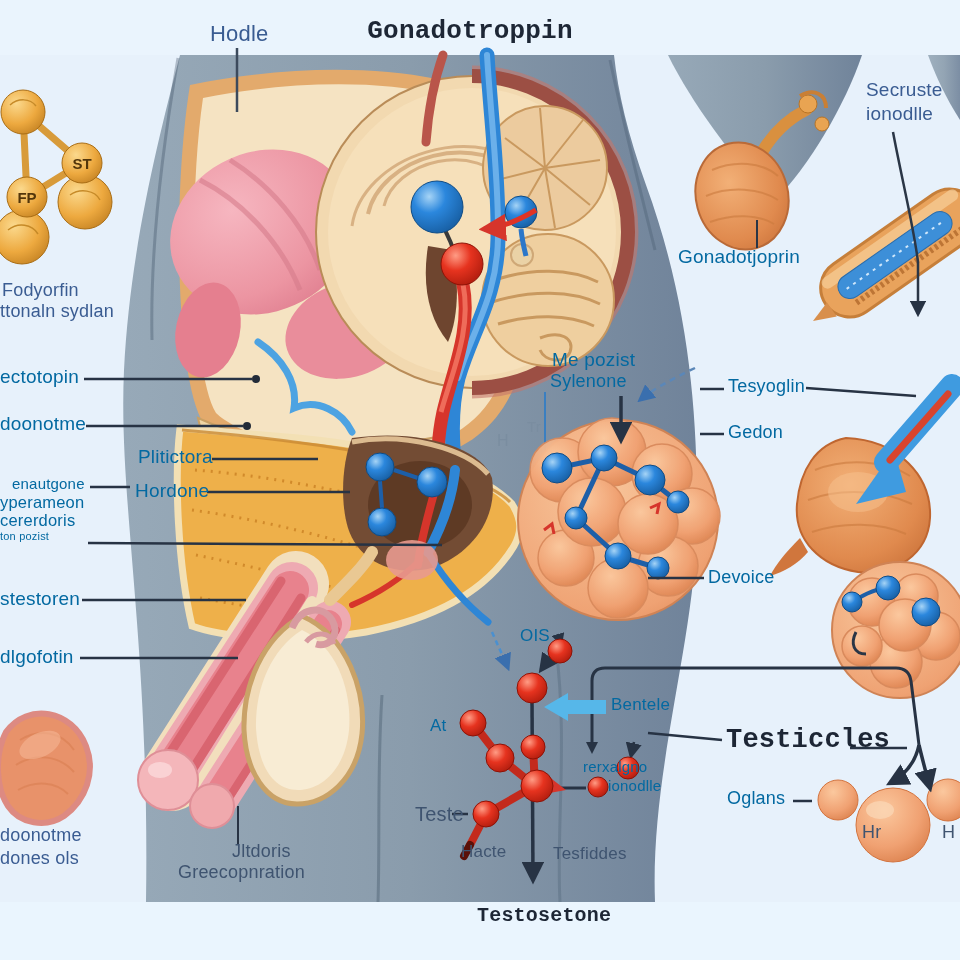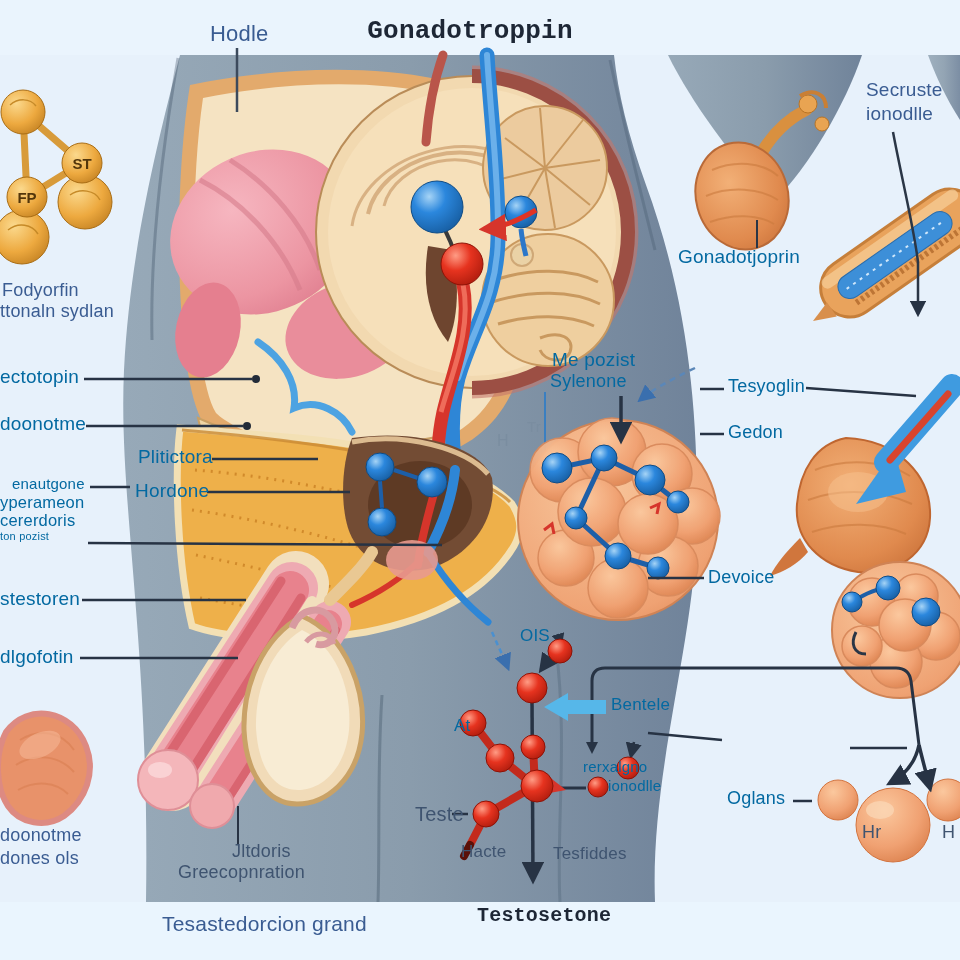--- a/index.html
+++ b/index.html
@@ -366,32 +366,32 @@
 <div class="lbl faint" style="left:497px;top:433px;font-size:16px">H</div>
 
 <div class="lbl" style="left:552px;top:350px;font-size:19px">Me pozist</div>
 <div class="lbl" style="left:550px;top:372px;font-size:18px">Sylenone</div>
 
 <div class="lbl" style="left:728px;top:377px">Tesyoglin</div>
 <div class="lbl" style="left:728px;top:423px">Gedon</div>
 <div class="lbl" style="left:678px;top:247px;font-size:19px">Gonadotjoprin</div>
 <div class="lbl" style="left:708px;top:568px">Devoice</div>
 
+<div class="lbl b" style="left:726px;top:726px;font-size:27px">Testiccles</div>
 <div class="lbl" style="left:727px;top:789px">Oglans</div>
 <div class="lbl gray" style="left:862px;top:823px">Hr</div>
 <div class="lbl gray" style="left:942px;top:823px">H</div>
 
 <div class="lbl" style="left:520px;top:627px;font-size:17px">OIS</div>
-<div class="lbl" style="left:454px;top:717px;font-size:17px">At</div>
+<div class="lbl" style="left:430px;top:717px;font-size:17px">At</div>
 <div class="lbl" style="left:611px;top:696px;font-size:17px">Bentele</div>
 <div class="lbl" style="left:583px;top:759px;font-size:15px">rerxalgno</div>
 <div class="lbl" style="left:608px;top:778px;font-size:15px">ionodlle</div>
 <div class="lbl gray" style="left:415px;top:804px;font-size:20px">Teste</div>
 <div class="lbl gray" style="left:461px;top:843px;font-size:17px">Hacte</div>
 <div class="lbl gray" style="left:553px;top:845px;font-size:17px">Tesfiddes</div>
 
 <div class="lbl gray" style="left:232px;top:842px">Jltdoris</div>
 <div class="lbl gray" style="left:178px;top:863px">Greecopnration</div>
 
-<div class="lbl light" style="left:162px;top:913px;font-size:21px">Tesastedorcion grand</div>
 <div class="lbl b" style="left:477px;top:905px;font-size:20px">Testosetone</div>
 
 </div>
 
 </body></html>

